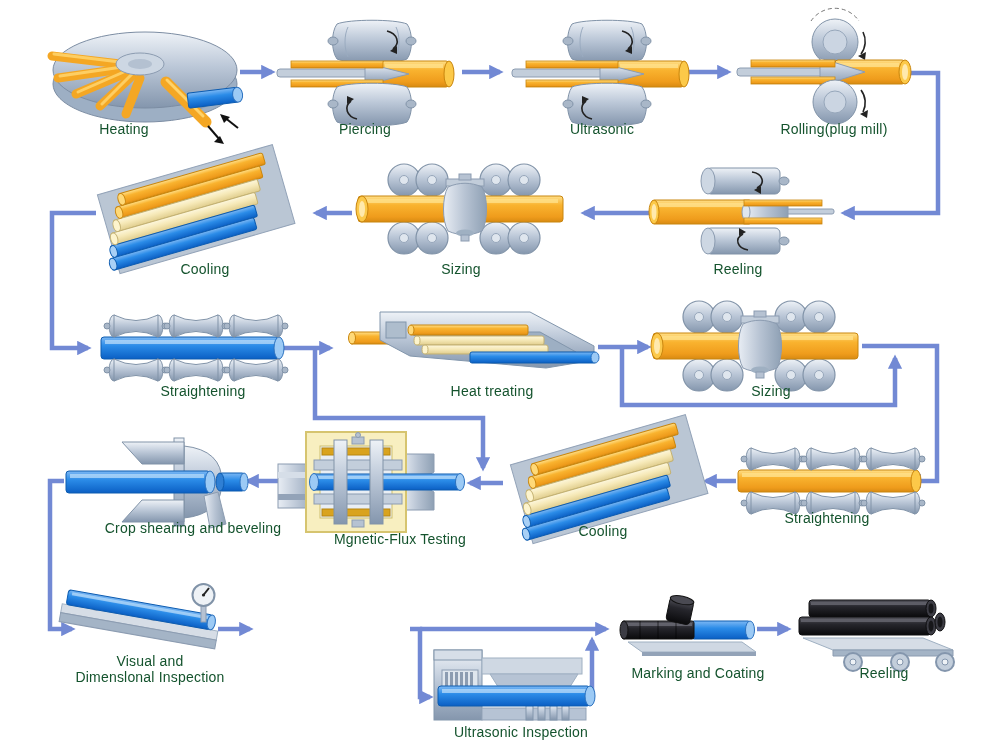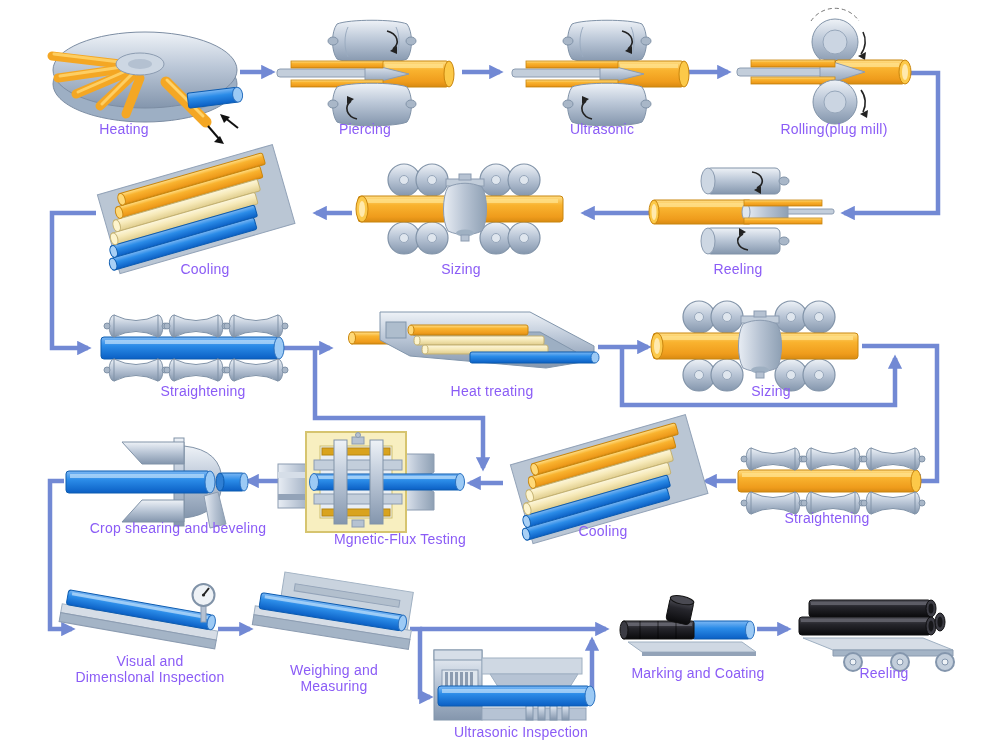--- a/index.html
+++ b/index.html
@@ -1,19 +1,19 @@
 <!DOCTYPE html>
 <html><head>
 <meta charset="utf-8">
 <style>
   html,body{margin:0;padding:0;background:#fff;}
   #canvas{position:relative;width:1000px;height:750px;background:#ffffff;overflow:hidden;
           font-family:"Liberation Sans",sans-serif;}
   .stage{position:absolute;}
-  .lbl{position:absolute;font-size:14px;line-height:16px;color:#8b5cf6;text-align:center;letter-spacing:.2px;}
+  .lbl{position:absolute;font-size:14px;line-height:16px;color:#14532d;text-align:center;letter-spacing:.2px;}
   svg{display:block;overflow:visible;}
   #defs-holder{position:absolute;width:0;height:0;}
   #connectors{position:absolute;left:0;top:0;}
 </style>
 </head>
 <body>
 
 <div id="canvas">
 
 <svg id="defs-holder" aria-hidden="true">
@@ -401,21 +401,21 @@
     <polygon points="64,4 126,4 126,26 84,26" fill="url(#gG)" stroke="#8193a8"></polygon>
     <polygon points="64,84 126,84 126,62 84,62" fill="url(#gG)" stroke="#8193a8"></polygon>
     <rect x="8" y="33" width="144" height="22" rx="3" fill="url(#gB)" stroke="#0d5cb0"></rect>
     <rect x="12" y="36" width="134" height="4" fill="#bfe0fb" opacity=".7"></rect>
     <ellipse cx="152" cy="44" rx="5" ry="11" fill="#9ccaf5" stroke="#2a71c0"></ellipse>
     <polygon points="146,58 160,54 168,86 152,90" fill="url(#gGh)" stroke="#8c9cb1"></polygon>
     <rect x="162" y="35" width="24" height="18" rx="2" fill="url(#gB)" stroke="#0d5cb0"></rect>
     <ellipse cx="162" cy="44" rx="4" ry="9" fill="#2f7fd4" stroke="#0d5cb0"></ellipse>
     <ellipse cx="186" cy="44" rx="4" ry="9" fill="#9ccaf5" stroke="#2a71c0"></ellipse>
   </svg>
-  <div class="lbl" style="left:10px;top:82px;width:220px">Crop shearing and beveling</div>
+  <div class="lbl" style="left:25px;top:82px;width:220px">Crop shearing and beveling</div>
 </div>
 
 <div class="stage" style="left:55px;top:578px">
   <svg width="185" height="80">
     <g transform="rotate(10 88 40)">
       <rect x="6" y="40" width="158" height="9" fill="#d6dde6" stroke="#9fb0c2"></rect>
       <rect x="6" y="49" width="158" height="9" fill="#a4b4c6" stroke="#8c9cb1"></rect>
       <rect x="38" y="33" width="4" height="8" fill="#8c9cb1"></rect>
       <rect x="96" y="33" width="4" height="8" fill="#8c9cb1"></rect>
       <rect x="10" y="25" width="146" height="15" rx="3" fill="url(#gB)" stroke="#0d5cb0"></rect>
@@ -426,39 +426,20 @@
     <circle cx="148.5" cy="17" r="11" fill="#eef2f6" stroke="#8193a8" stroke-width="2"></circle>
     <line x1="148.5" y1="17" x2="154" y2="10" stroke="#222" stroke-width="2"></line>
     <circle cx="148.5" cy="17" r="1.6" fill="#222"></circle>
   </svg>
   <div class="lbl" style="left:0px;top:75px;width:190px">
     <div>Visual and</div>
     <div>Dimenslonal Inspection</div>
   </div>
 </div>
 
-<div class="stage" style="left:250px;top:580px">
-  <svg width="170" height="80">
-    <g transform="rotate(9 82 40)">
-      <rect x="28" y="0" width="130" height="38" fill="#c9d3de" stroke="#9fb0c2"></rect>
-      <rect x="40" y="10" width="106" height="7" fill="#b2bfcd" stroke="#93a3b8"></rect>
-      <rect x="4" y="38" width="158" height="9" fill="#d6dde6" stroke="#9fb0c2"></rect>
-      <rect x="4" y="47" width="158" height="10" fill="#a4b4c6" stroke="#8c9cb1"></rect>
-      <rect x="46" y="32" width="4" height="8" fill="#8c9cb1"></rect>
-      <rect x="104" y="32" width="4" height="8" fill="#8c9cb1"></rect>
-      <rect x="8" y="24" width="144" height="16" rx="3" fill="url(#gB)" stroke="#0d5cb0"></rect>
-      <rect x="12" y="26" width="136" height="3" fill="#bfe0fb" opacity=".7"></rect>
-      <ellipse cx="152" cy="32" rx="4" ry="8" fill="#9ccaf5" stroke="#2a71c0"></ellipse>
-    </g>
-  </svg>
-  <div class="lbl" style="left:4px;top:82px;width:160px">
-    <div>Weighing and</div>
-    <div>Measuring</div>
-  </div>
-</div>
 
 <div class="stage" style="left:428px;top:638px">
   <svg width="175" height="88">
     <rect x="6" y="12" width="48" height="70" fill="url(#gG)" stroke="#8296ac"></rect>
     <rect x="6" y="12" width="48" height="10" fill="#d6dee8" stroke="#8296ac"></rect>
     <rect x="14" y="32" width="36" height="18" fill="#dfe6ee" stroke="#8c9cb1"></rect>
     <g fill="#8c9cb1">
       <rect x="17" y="34" width="3" height="14"></rect>
           <rect x="22" y="34" width="3" height="14"></rect>
       <rect x="27" y="34" width="3" height="14"></rect>

